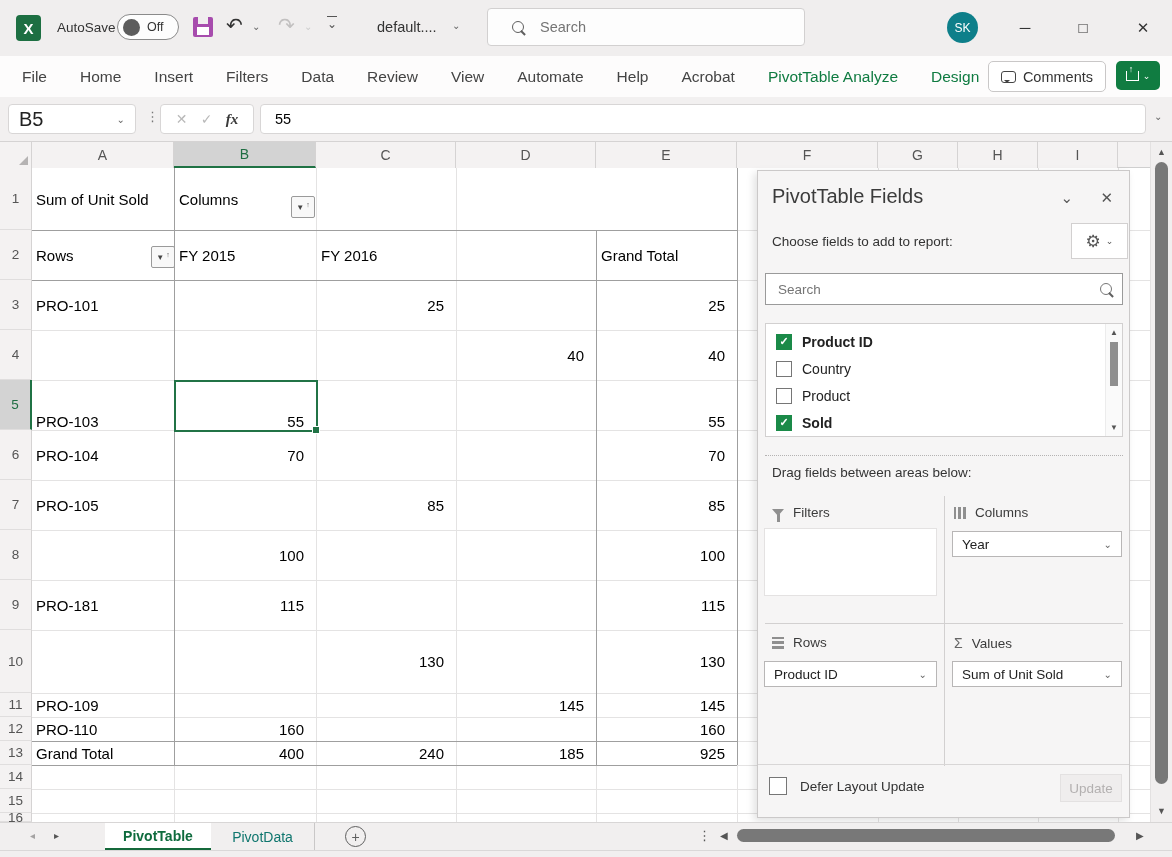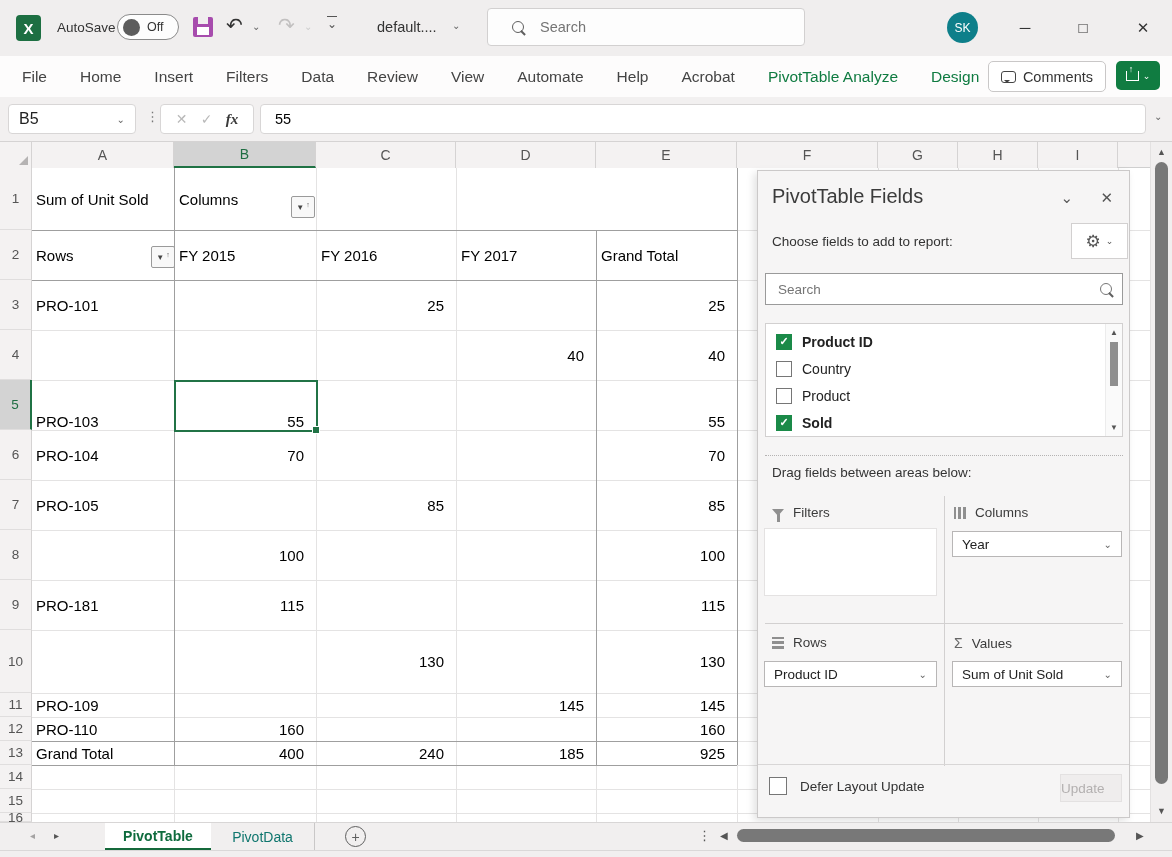--- a/index.html
+++ b/index.html
@@ -101,21 +101,21 @@
   .chip{position:absolute;height:26px;background:#fff;border:1px solid #b8b6b6;box-sizing:border-box;
         display:flex;align-items:center;justify-content:space-between;padding:0 9px;font-size:13.5px;color:#222}
   .funnel{width:0;height:0;border-left:6px solid transparent;border-right:6px solid transparent;
           border-top:7px solid #8f8f8f;position:relative}
   .funnel:after{content:"";position:absolute;left:-1.5px;top:-2px;width:3px;height:8px;background:#8f8f8f}
   .ic-cols{width:12px;height:12px;background:linear-gradient(90deg,#8f8f8f 0 2.5px,transparent 2.5px 4.5px,
            #8f8f8f 4.5px 7px,transparent 7px 9.5px,#8f8f8f 9.5px 12px)}
   .ic-rows{width:12px;height:12px;background:linear-gradient(180deg,#8f8f8f 0 2.5px,transparent 2.5px 4.5px,
            #8f8f8f 4.5px 7px,transparent 7px 9.5px,#8f8f8f 9.5px 12px)}
   .updbtn{left:302px;top:603px;width:62px;height:28px;background:#efeded;border:1px solid #e3e1e1;
-          box-sizing:border-box;display:flex;align-items:center;font-size:13.5px;color:#b3b0b0}
+          box-sizing:border-box;display:flex;align-items:center;justify-content:center;font-size:13.5px;color:#b3b0b0}
   
   #vscroll{left:1150px;top:142px;width:22px;height:688px;background:#f1efef;border-left:1px solid #e3e1e1;
            box-sizing:border-box}
   #vthumb{position:absolute;left:4px;top:20px;width:13px;height:622px;background:#787878;border-radius:7px}
   #tabbar{left:0;top:822px;width:1172px;height:28px;background:#f1efef;border-top:1px solid #d8d6d6;box-sizing:border-box}
   .sheettab{position:absolute;top:0;height:27px;display:flex;align-items:center;justify-content:center;font-size:14px}
   .sheettab.active{background:#fff;border-bottom:2.5px solid #15693b;color:#0e6b3d;font-weight:bold;box-sizing:border-box}
   .sheettab.inactive{color:#0f766e;border-right:1px solid #c9c7c7;box-sizing:border-box}
   .addsheet{position:absolute;left:345px;top:3px;width:21px;height:21px;border:1.2px solid #5f5f5f;border-radius:50%;
             display:flex;align-items:center;justify-content:center;font-size:14px;color:#5f5f5f;box-sizing:border-box}
@@ -173,21 +173,21 @@
     <span>Comments</span>
   </div>
   <div class="sharebtn">
     <span class="shareglyph"></span>
     <span style="font-size:9px">⌄</span>
   </div>
 </div>
 
 <div id="fbar" class="ps">
   <div class="ps fbox" style="left:8px;top:7px;width:128px;justify-content:space-between;padding:0 10px">
-    <span style="font-size:16px;color:#222">B5</span>
+    <span style="font-size:20px;color:#222">B5</span>
     <span class="chev">⌄</span>
   </div>
   <span class="ps" style="left:146px;top:12px;color:#777;font-size:13px;letter-spacing:0">⋮</span>
   <div class="ps fbox" style="left:160px;top:7px;width:94px;justify-content:space-around;padding:0 8px">
     <span class="dis" style="font-size:14px">✕</span>
     <span class="dis" style="font-size:14px">✓</span>
     <span class="fx">fx</span>
   </div>
   <div class="ps fbox" style="left:260px;top:7px;width:886px;padding:0 14px">
     <span style="font-size:14.5px;color:#000">55</span>
@@ -263,21 +263,20 @@
 
   <div class="prow" style="top:26px;height:62px">
     <span class="cell lab cA">Sum of Unit Sold</span>
     <span class="cell lab cB">Columns</span>
   </div>
   <div class="pfilter" style="left:291px;top:54px">▼<i>↑</i></div>
   <div class="prow" style="top:88px;height:50px">
     <span class="cell lab cA">Rows</span>
     <span class="cell lab cB">FY 2015</span>
     <span class="cell lab cC">FY 2016</span>
-    <span class="cell lab cD">FY 2017</span>
     <span class="cell lab cE">Grand Total</span>
   </div>
   <div class="pfilter" style="left:151px;top:104px">▼<i>↑</i></div>
 
   <div class="prow" style="top:138px;height:50px">
     <span class="cell lab cA">PRO-101</span>
     <span class="cell num cB"></span>
     <span class="cell num cC">25</span>
     <span class="cell num cD"></span>
     <span class="cell num cE">25</span>

